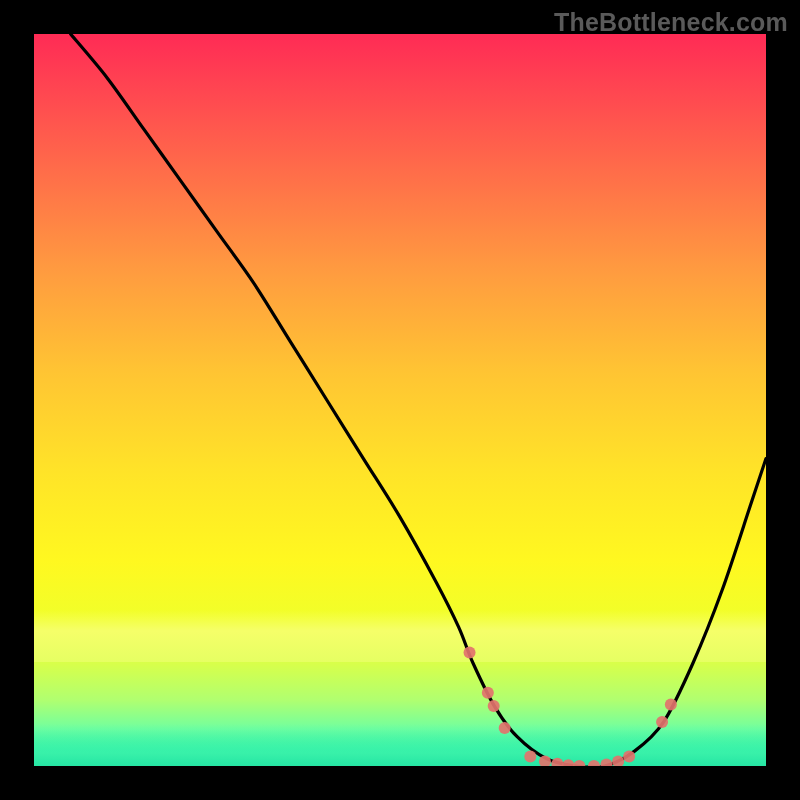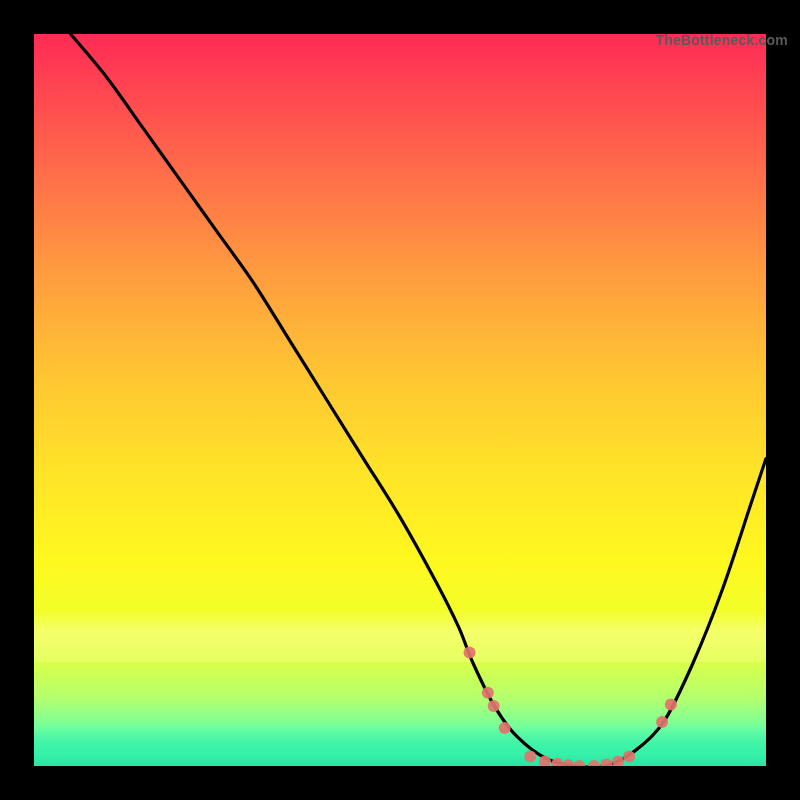--- a/index.html
+++ b/index.html
@@ -47,25 +47,24 @@
     right: 0;
     top: 690px;
     height: 42px;
     background: linear-gradient(to bottom, rgba(120,255,160,0.0), rgba(60,240,170,0.75) 70%, rgba(40,230,165,0.9) 100%);
   }
   .attrib {
     position: absolute;
     right: 12px;
     top: 8px;
     font-family: Arial, Helvetica, sans-serif;
-    font-size: 14px;
+    font-size: 25px;
     font-weight: 600;
     color: #5a5a5a;
     letter-spacing: 0.2px;
-    margin-top: 24px;
   }
   svg.curve {
     position: absolute;
     left: 0;
     top: 0;
   }
 </style>
 </head>
 <body>
 

